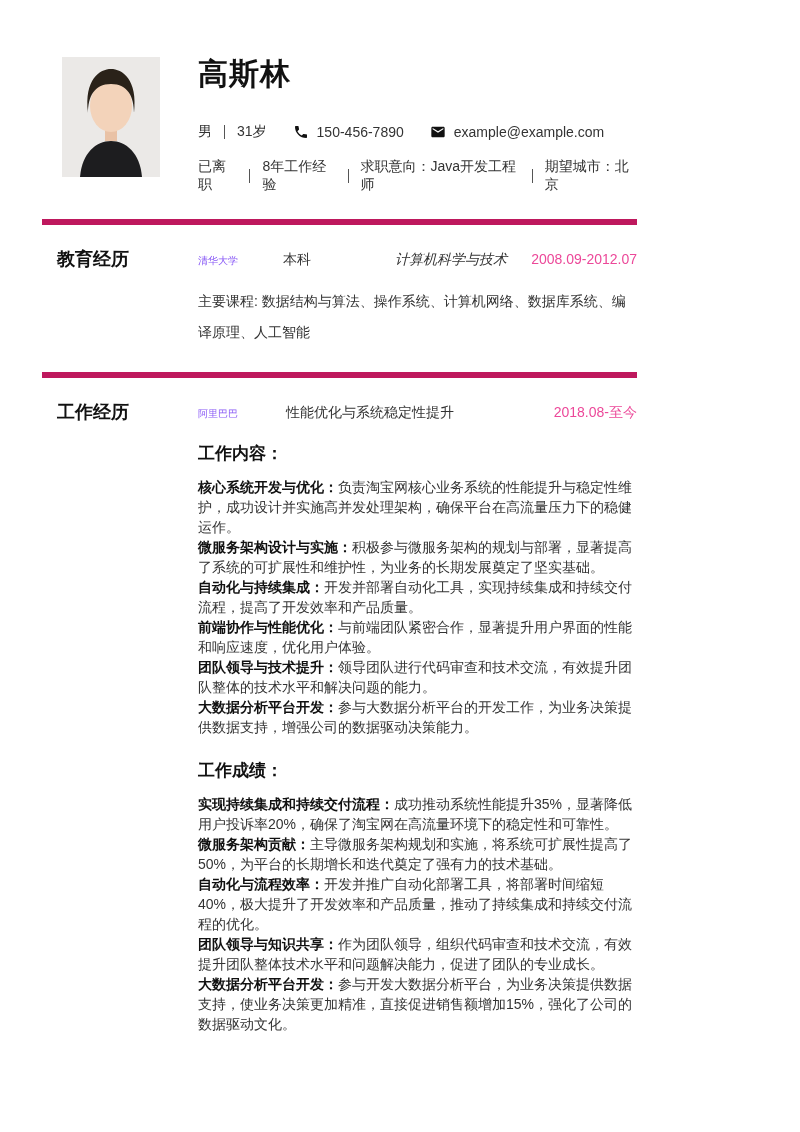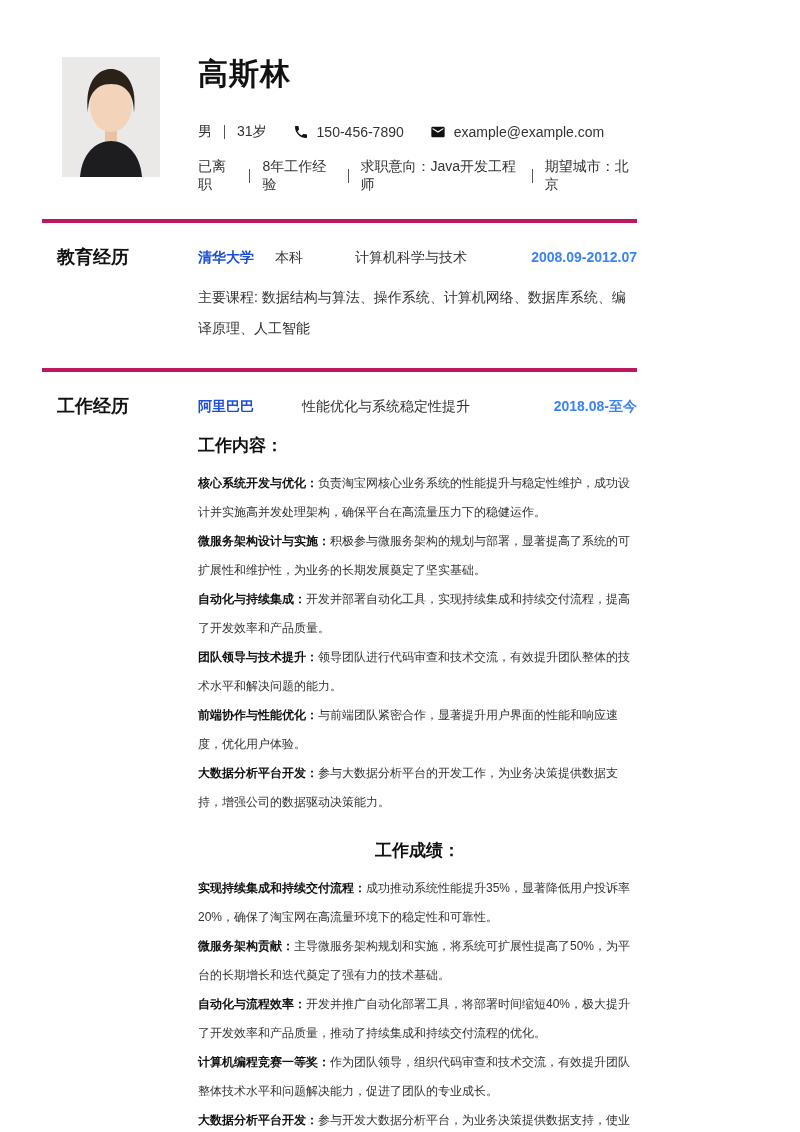--- a/index.html
+++ b/index.html
@@ -21,43 +21,43 @@
   .info-row-1 { margin-top: 32px; }
   .info-row-2 { margin-top: 17px; }
   .sep { display: inline-block; width: 1px; height: 14px; background: #555; margin: 0 12px; }
   .gap-lg { width: 26px; }
   .ic { width: 16px; height: 16px; margin-right: 8px; flex: 0 0 16px; }
   .ic svg { display: block; width: 16px; height: 16px; fill: #111; }
 
   
   .section {
     margin: 0 43px 0 42px;
-    border-top: 4px solid #be185d;
+    border-top: 6px solid #be185d;
     padding: 22px 0 24px 15px;
     display: grid;
     grid-template-columns: 141px 1fr;
   }
   .header + .section { margin-top: 25px; }
   .section-title { font-size: 18px; font-weight: 700; color: #111; line-height: 24px; }
   .section-body { min-width: 0; }
 
   .entry-row { display: flex; align-items: baseline; font-size: 14px; line-height: 24px; }
-  .entry-org { font-size: 14px; font-weight: 700; color: #1d4ed8; }
-  .entry-degree { margin-left: 21px; text-align: center; }
-  .entry-major { margin-left: 52px; }
+  .entry-org { font-size: 10px; font-weight: 400; color: #8b5cf6; }
+  .entry-degree { margin-left: 45px; text-align: center; }
+  .entry-major { margin-left: 84px; font-style: italic; }
   .entry-role { margin-left: 48px; }
-  .entry-date { margin-left: auto; color: #3b82f6; font-weight: bold; }
+  .entry-date { margin-left: auto; color: #ec4899; }
 
   .edu-details { margin-top: 13px; font-size: 14px; line-height: 31px; color: #333; }
 
   .sub-heading { font-size: 17px; font-weight: 700; color: #111; }
   .sub-heading-1 { margin-top: 16px; }
-  .sub-heading-2 { margin-top: 22px; text-align: center; }
+  .sub-heading-2 { margin-top: 22px; }
   .item-list { margin-top: 12px; }
-  .item { font-size: 12px; line-height: 29px; color: #333; }
+  .item { font-size: 14px; line-height: 20px; color: #333; }
   .item strong { color: #111; font-weight: 700; }
 </style>
 </head>
 <body>
 
 <div class="page">
 
   <div class="header">
     <div class="avatar">
       <svg viewBox="0 0 98 120" xmlns="http://www.w3.org/2000/svg">
@@ -123,29 +123,29 @@
         <span class="entry-org">阿里巴巴</span>
         <span class="entry-role">性能优化与系统稳定性提升</span>
         <span class="entry-date">2018.08-至今</span>
       </div>
 
       <div class="sub-heading sub-heading-1">工作内容：</div>
       <div class="item-list">
         <p class="item"><strong>核心系统开发与优化：</strong><span>负责淘宝网核心业务系统的性能提升与稳定性维护，成功设计并实施高并发处理架构，确保平台在高流量压力下的稳健运作。</span></p>
         <p class="item"><strong>微服务架构设计与实施：</strong><span>积极参与微服务架构的规划与部署，显著提高了系统的可扩展性和维护性，为业务的长期发展奠定了坚实基础。</span></p>
         <p class="item"><strong>自动化与持续集成：</strong><span>开发并部署自动化工具，实现持续集成和持续交付流程，提高了开发效率和产品质量。</span></p>
+        <p class="item"><strong>前端协作与性能优化：</strong><span>与前端团队紧密合作，显著提升用户界面的性能和响应速度，优化用户体验。</span></p>
         <p class="item"><strong>团队领导与技术提升：</strong><span>领导团队进行代码审查和技术交流，有效提升团队整体的技术水平和解决问题的能力。</span></p>
-        <p class="item"><strong>前端协作与性能优化：</strong><span>与前端团队紧密合作，显著提升用户界面的性能和响应速度，优化用户体验。</span></p>
         <p class="item"><strong>大数据分析平台开发：</strong><span>参与大数据分析平台的开发工作，为业务决策提供数据支持，增强公司的数据驱动决策能力。</span></p>
       </div>
 
       <div class="sub-heading sub-heading-2">工作成绩：</div>
       <div class="item-list">
         <p class="item"><strong>实现持续集成和持续交付流程：</strong><span>成功推动系统性能提升35%，显著降低用户投诉率20%，确保了淘宝网在高流量环境下的稳定性和可靠性。</span></p>
         <p class="item"><strong>微服务架构贡献：</strong><span>主导微服务架构规划和实施，将系统可扩展性提高了50%，为平台的长期增长和迭代奠定了强有力的技术基础。</span></p>
         <p class="item"><strong>自动化与流程效率：</strong><span>开发并推广自动化部署工具，将部署时间缩短40%，极大提升了开发效率和产品质量，推动了持续集成和持续交付流程的优化。</span></p>
-        <p class="item"><strong>计算机编程竞赛一等奖：</strong><span>作为团队领导，组织代码审查和技术交流，有效提升团队整体技术水平和问题解决能力，促进了团队的专业成长。</span></p>
+        <p class="item"><strong>团队领导与知识共享：</strong><span>作为团队领导，组织代码审查和技术交流，有效提升团队整体技术水平和问题解决能力，促进了团队的专业成长。</span></p>
         <p class="item"><strong>大数据分析平台开发：</strong><span>参与开发大数据分析平台，为业务决策提供数据支持，使业务决策更加精准，直接促进销售额增加15%，强化了公司的数据驱动文化。</span></p>
       </div>
     </div>
   </div>
 
 </div>
 
 </body></html>

